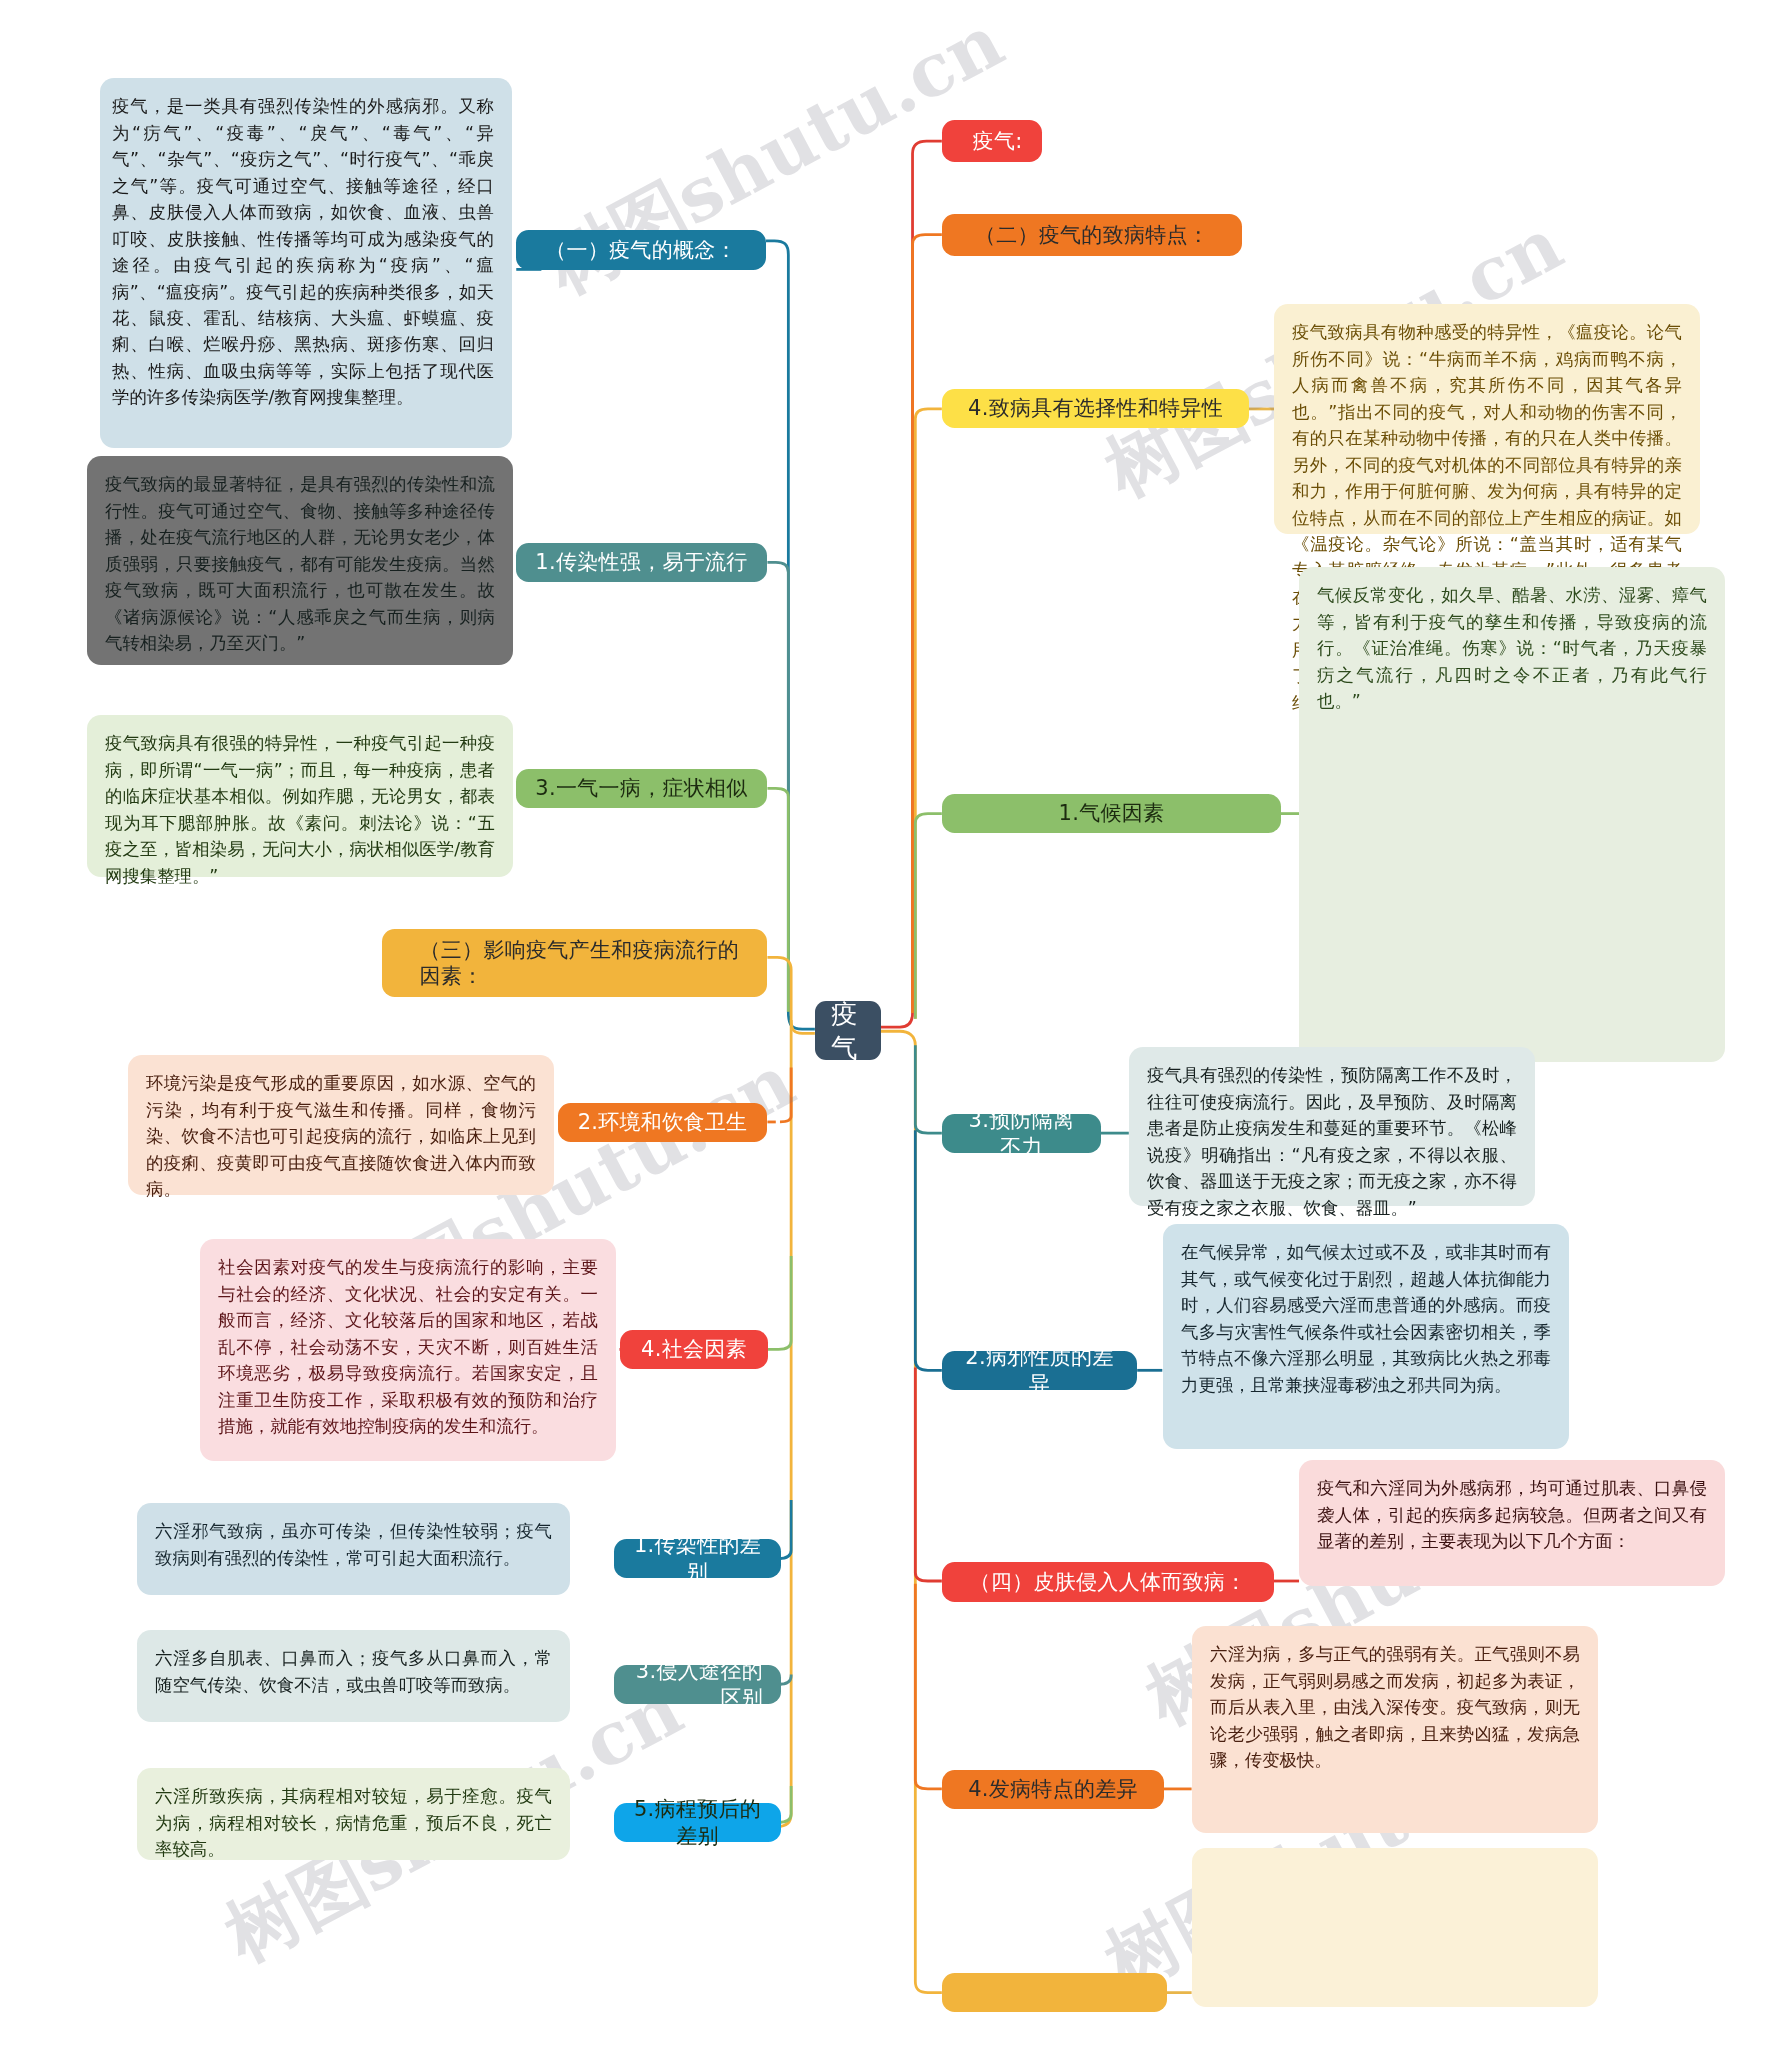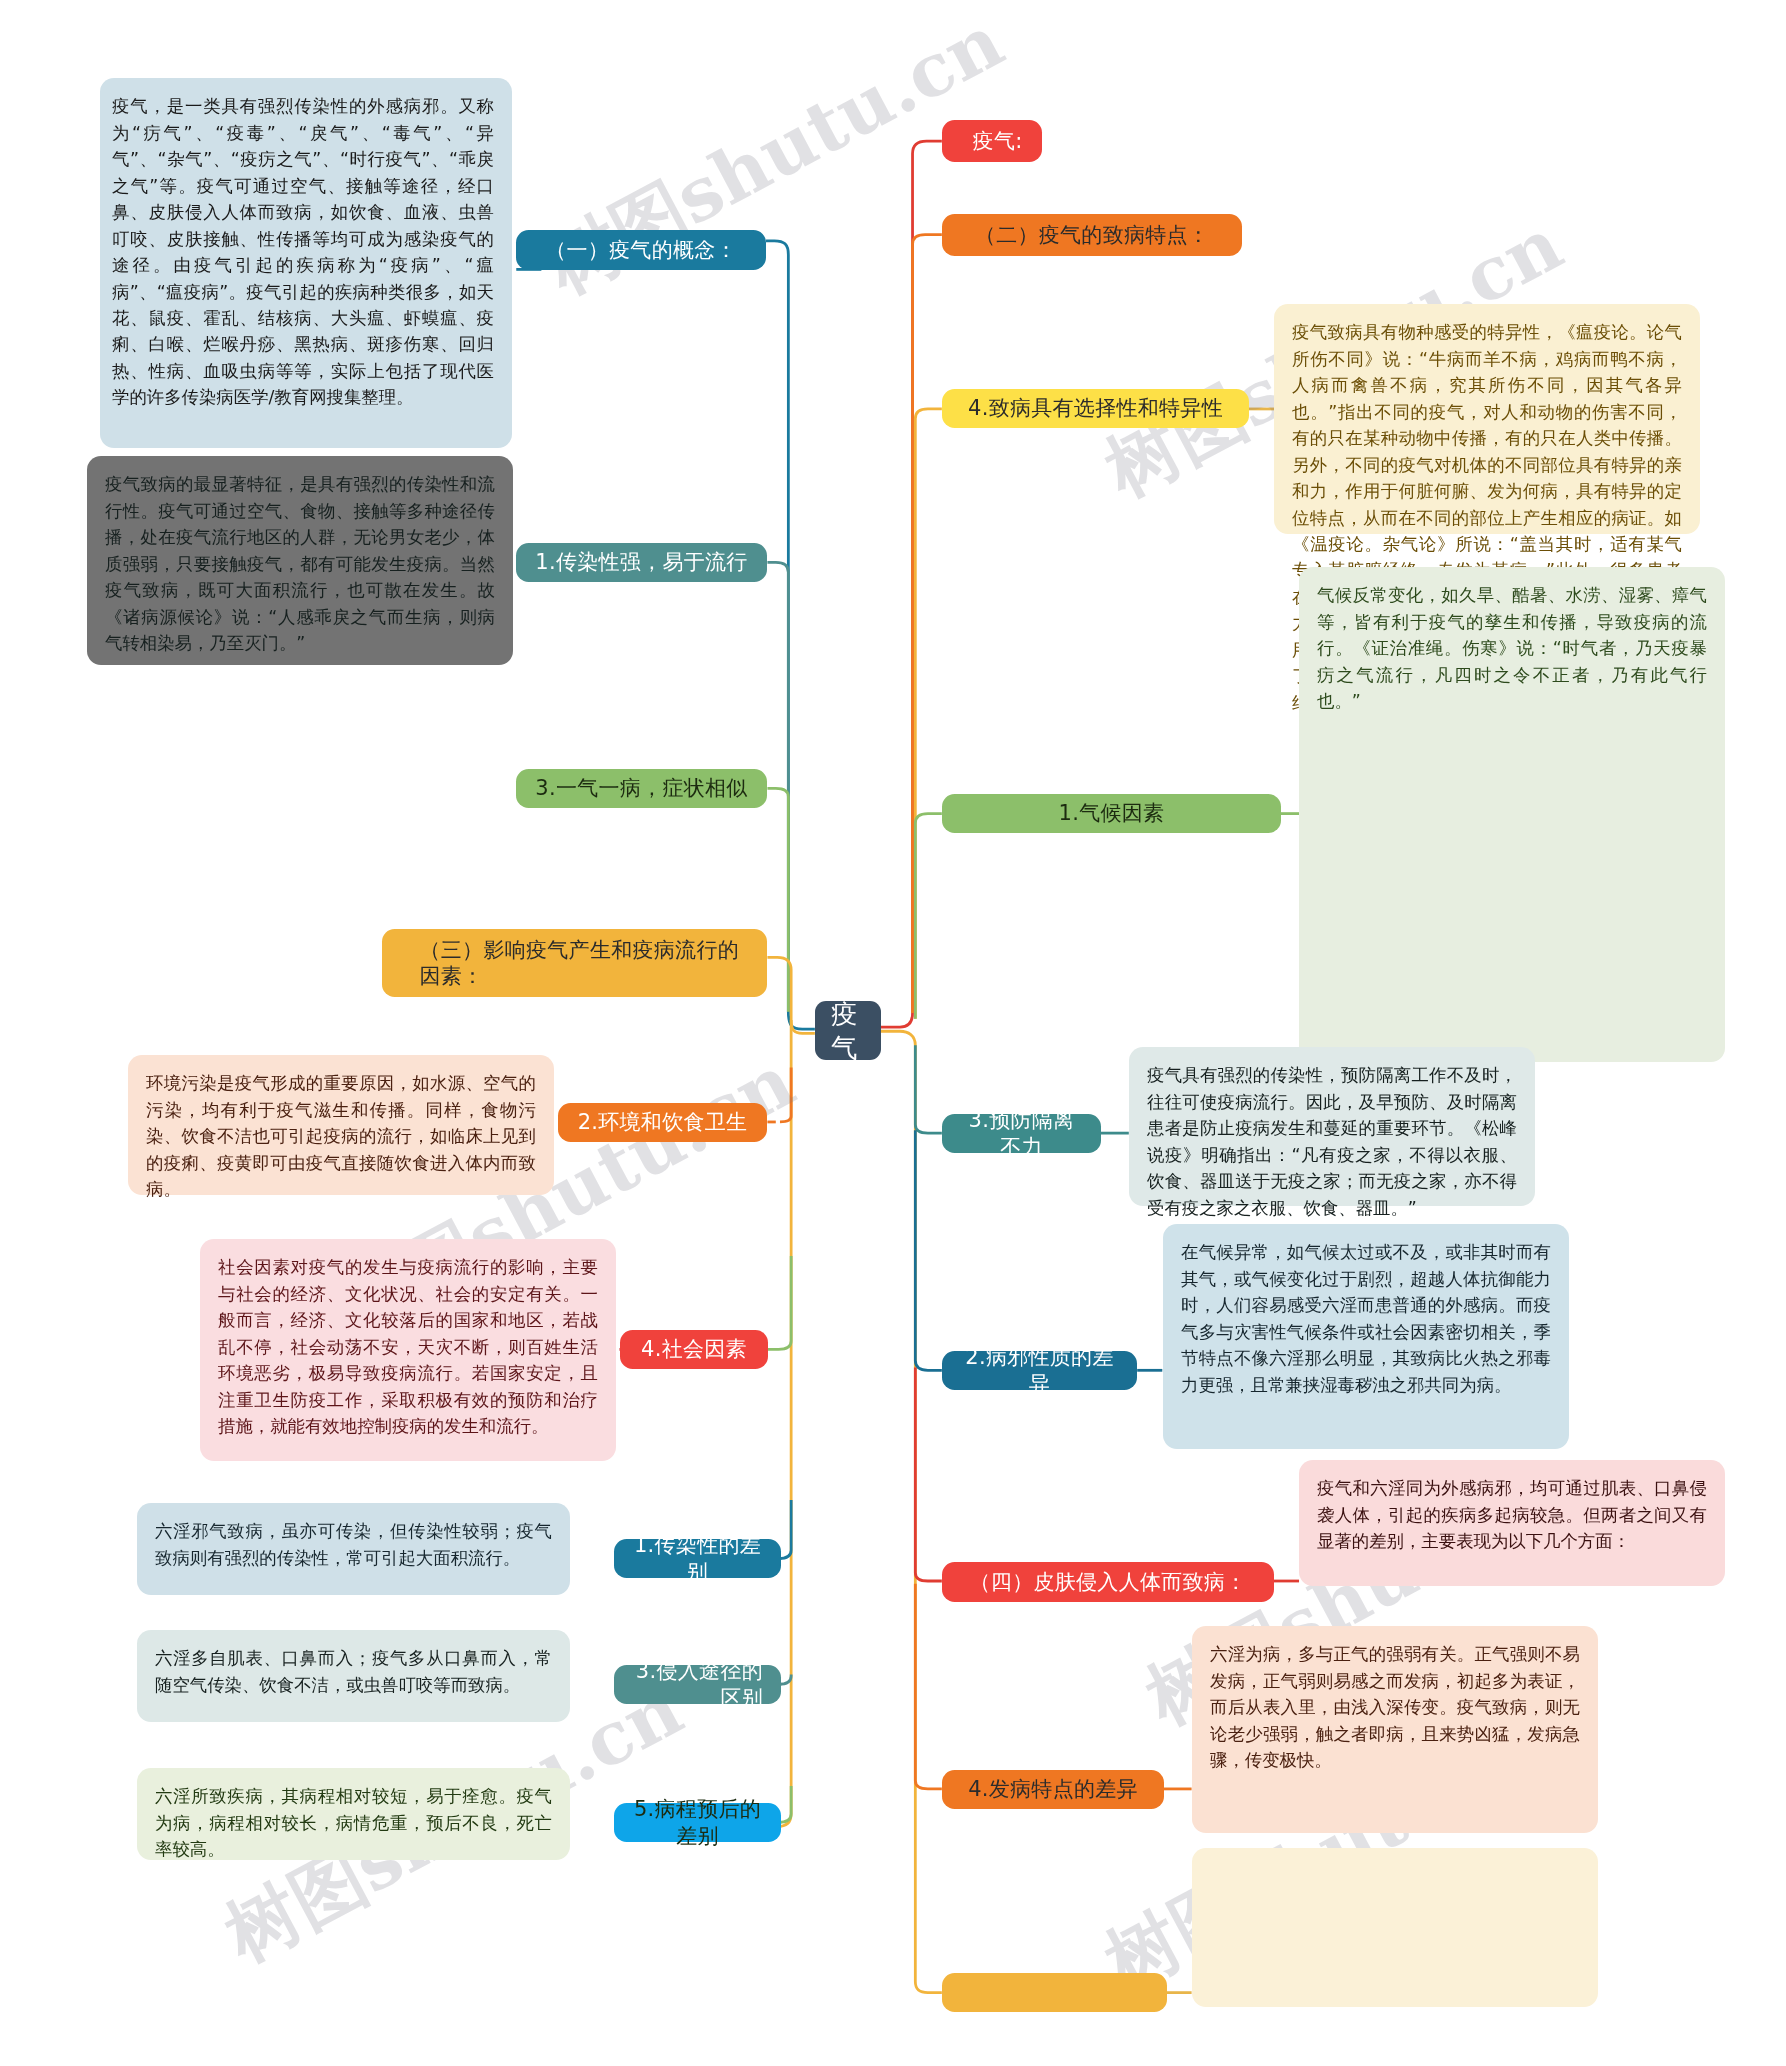--- a/index.html
+++ b/index.html
@@ -114,20 +114,23 @@
   <div class="node pill" style="left:516px;top:543px;width:251px;height:39px;background:#4f8f8f;color:#fff;justify-content:center;">
     <span class="txt" style="text-align:center;font-size:21px;">1.传染性强，易于流行</span>
   </div>
   <div class="node leaf" style="left:87px;top:456px;width:426px;height:209px;background:#737373;color:#16201f;">
     <span class="txt">疫气致病的最显著特征，是具有强烈的传染性和流行性。疫气可通过空气、食物、接触等多种途径传播，处在疫气流行地区的人群，无论男女老少，体质强弱，只要接触疫气，都有可能发生疫病。当然疫气致病，既可大面积流行，也可散在发生。故《诸病源候论》说：“人感乖戾之气而生病，则病气转相染易，乃至灭门。”</span>
   </div>
 
   <div class="node pill" style="left:516px;top:769px;width:251px;height:39px;background:#8cbf6a;color:#1c2b10;justify-content:center;">
     <span class="txt" style="text-align:center;font-size:21px;">3.一气一病，症状相似</span>
   </div>
+  <div class="node leaf" style="left:87px;top:715px;width:426px;height:162px;background:#e4efd9;color:#223a12;">
+    <span class="txt">疫气致病具有很强的特异性，一种疫气引起一种疫病，即所谓“一气一病”；而且，每一种疫病，患者的临床症状基本相似。例如痄腮，无论男女，都表现为耳下腮部肿胀。故《素问。刺法论》说：“五疫之至，皆相染易，无问大小，病状相似医学/教育网搜集整理。”</span>
+  </div>
 
   <div class="node pill" style="left:382px;top:929px;width:385px;height:68px;background:#f2b43c;color:#2b2b2b;align-items:center;">
     <span class="txt" style="font-size:21px;padding-left:19.5px;">（三）影响疫气产生和疫病流行的因素：</span>
   </div>
 
   <div class="node pill" style="left:558px;top:1103px;width:209px;height:39px;background:#ef7722;color:#fff;justify-content:center;">
     <span class="txt" style="text-align:center;font-size:21px;">2.环境和饮食卫生</span>
   </div>
   <div class="node leaf" style="left:128px;top:1055px;width:426px;height:140px;background:#fbe2d3;color:#4a2010;">
     <span class="txt">环境污染是疫气形成的重要原因，如水源、空气的污染，均有利于疫气滋生和传播。同样，食物污染、饮食不洁也可引起疫病的流行，如临床上见到的疫痢、疫黄即可由疫气直接随饮食进入体内而致病。</span>

